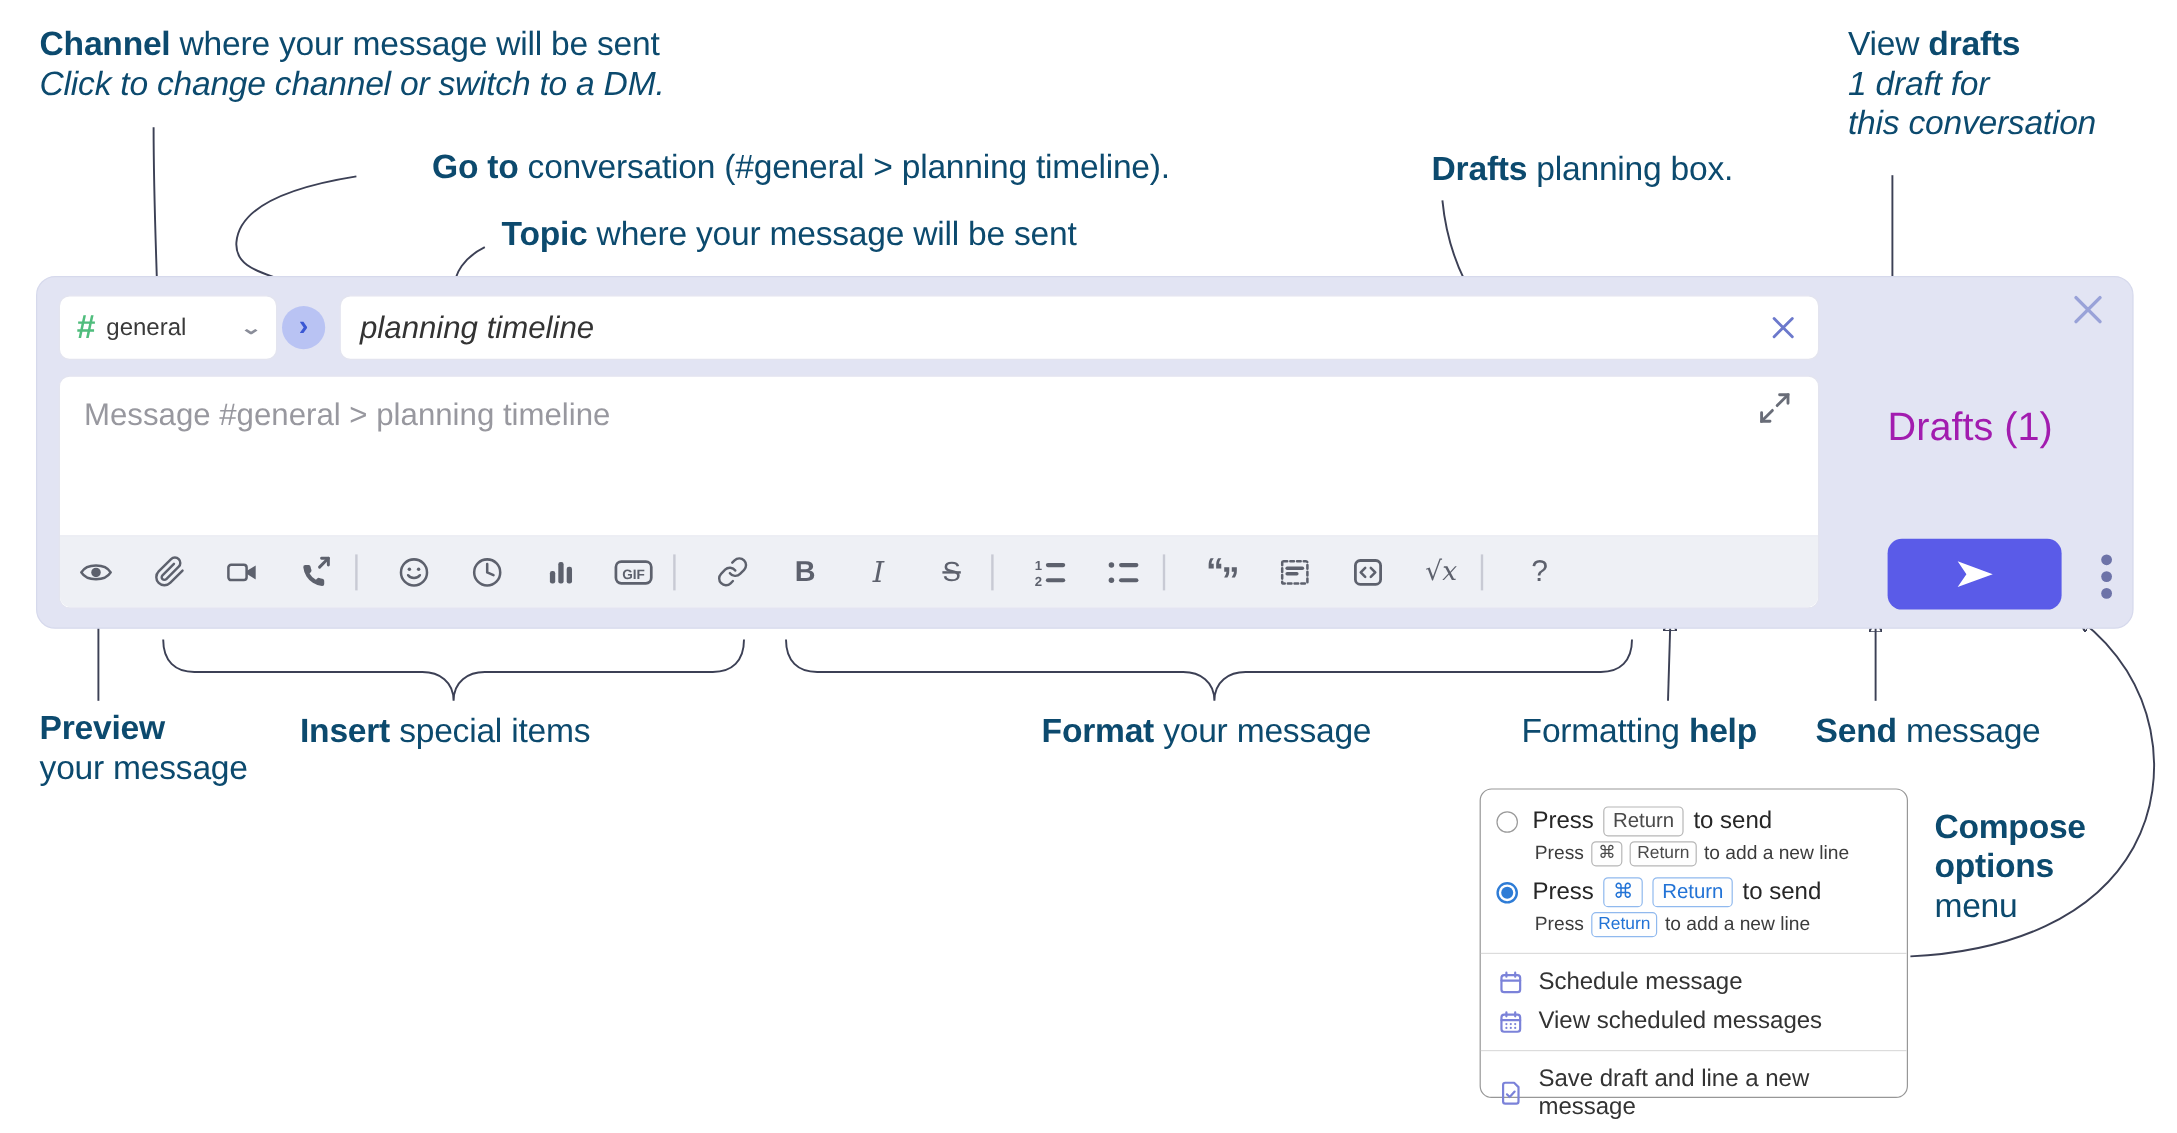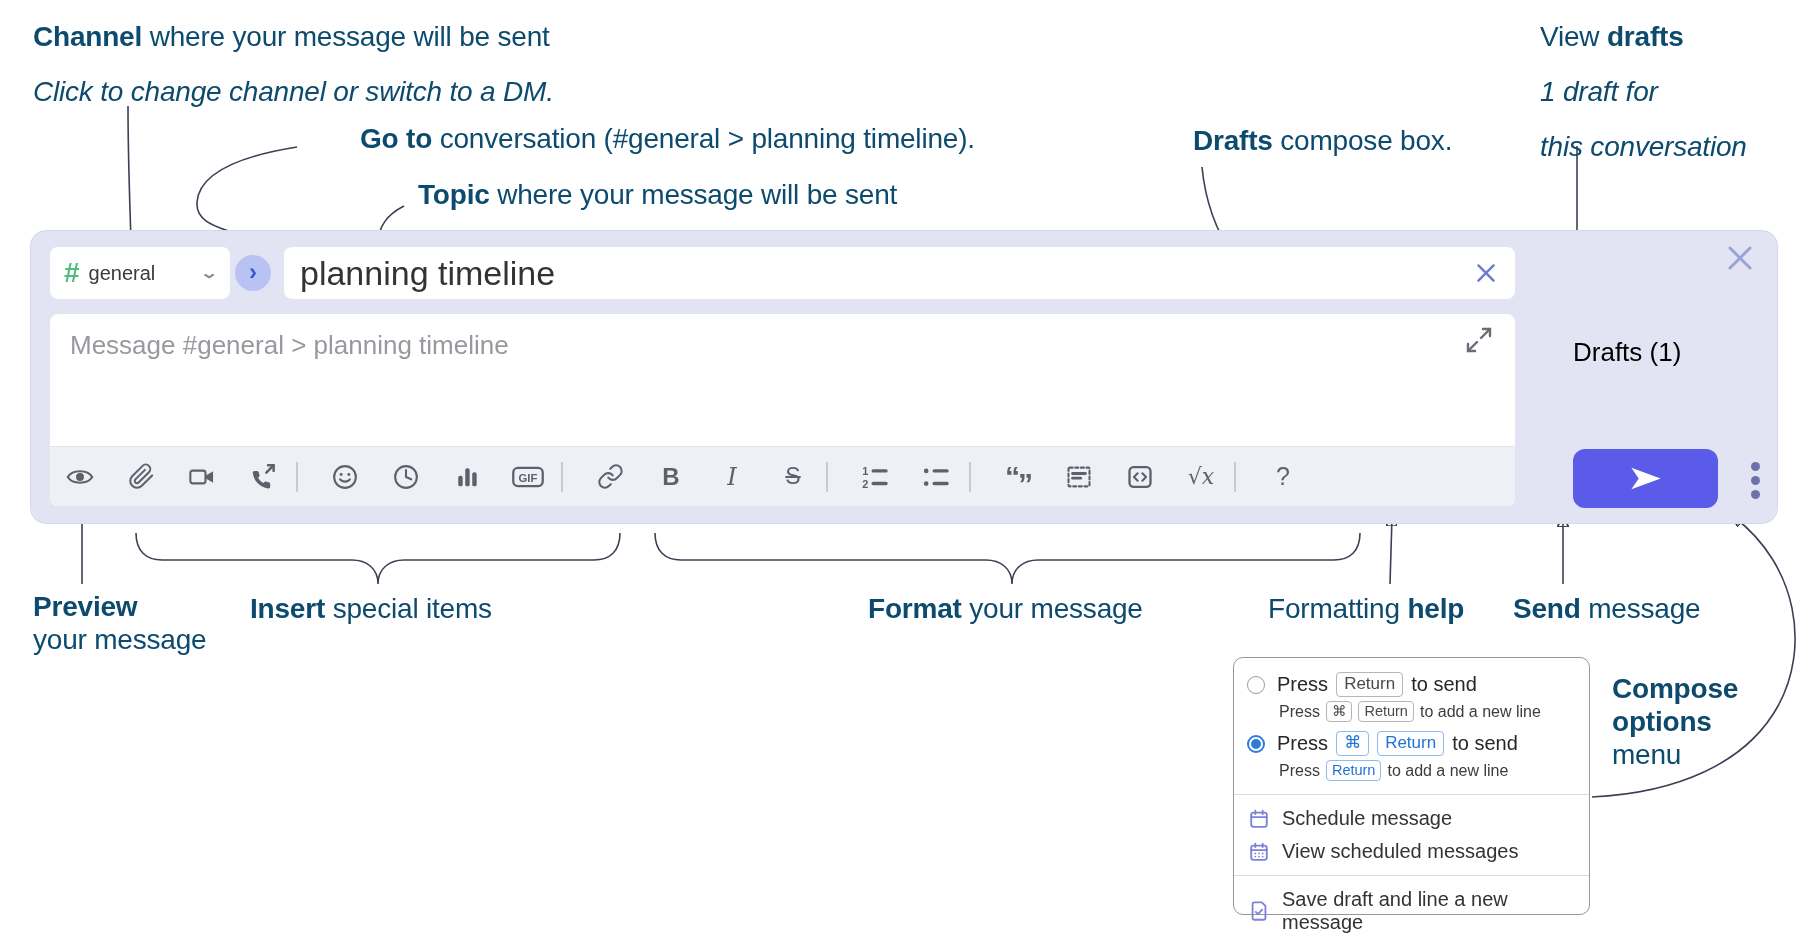--- a/index.html
+++ b/index.html
@@ -3,62 +3,62 @@
 <meta charset="utf-8">
 <style>
   * { margin:0; padding:0; box-sizing:border-box; }
   html,body { background:#ffffff; }
   body { font-family:"Liberation Sans", sans-serif; color:#34384e; }
   .canvas { position:relative; width:1814px; height:944px; background:#fff; overflow:hidden; }
 
   
   .ann { position:absolute; font-size:28px; line-height:33px; color:#0c4a6e; letter-spacing:-0.2px; }
   .ann b { font-weight:bold; }
-  .it { font-style:italic;margin-top:22px; }
+  .it { font-style:italic; }
 
   svg.overlay { position:absolute; left:0; top:0; width:1814px; height:944px; pointer-events:none; }
   svg.overlay path, svg.overlay line { stroke:#3c4055; stroke-width:1.6; fill:none; }
 
   
   .compose { position:absolute; left:30px; top:230px; width:1748px; height:294px;
              background:#e2e4f3; border:1px solid #d6d9ec; border-radius:16px; }
   .whitebox { position:absolute; background:#fff; border:1px solid #e3e4ef; border-radius:9px; }
 
   .channel-box { left:18px; top:15px; width:182px; height:54px; display:flex; align-items:center; padding:0 14px; gap:9px; }
   .hash { color:#50bd7d; font-weight:bold; font-size:28px; }
   .chan-name { font-size:20px; color:#3a3a3a; flex:1; }
   .chev { color:#8a8d99; font-size:15px; font-weight:bold; transform:scaleX(1.5); }
 
   .go-btn { position:absolute; left:204px; top:24px; width:36px; height:36px; border-radius:50%;
             background:#b9c3f3; display:flex; align-items:center; justify-content:center; }
   .go-btn span { color:#3a57d4; font-size:24px; font-weight:bold; line-height:1; margin-top:-3px; }
 
   .topic-box { left:252px; top:15px; width:1233px; height:54px; display:flex; align-items:center; padding:0 16px; }
-  .topic-text { font-size:34px; color:#333; flex:1; }
+  .topic-text { font-size:26px; color:#333; flex:1;font-style:italic; }
 
   .msg-box { left:18px; top:82px; width:1467px; height:194px; padding:0; }
   .placeholder { position:absolute; left:20px; top:16px; font-size:26px; color:#98989f; }
   .expand-btn { position:absolute; right:22px; top:12px; width:28px; height:28px; }
 
   .toolbar { position:absolute; left:0; right:0; bottom:0; height:60px; background:#eef0f5;
              border-top:1px solid #e3e4ee; border-radius:0 0 9px 9px;
              display:flex; align-items:center; padding-left:11px; }
   .tb-ic { width:38px; height:38px; display:flex; align-items:center; justify-content:center;
            color:#5d616d; flex:0 0 auto; margin-right:23px; }
   .tb-div { width:2px; height:30px; background:#c8cad4; margin:0 14px 0 -9px; margin-right:28px; flex:0 0 auto; }
   .tb-ic svg { stroke:#5d616d; fill:none; stroke-width:1.8; stroke-linecap:round; stroke-linejoin:round; }
   .glyph-b { font-weight:bold; font-size:24px; }
   .glyph-i { font-style:italic; font-family:"DejaVu Serif", serif; font-size:24px; }
   .glyph-s { font-size:23px; text-decoration:line-through; }
   .glyph-q { font-weight:bold; font-size:30px; letter-spacing:-2px; display:flex; }
   .glyph-q .q2 { transform:translateY(7px); }
   .glyph-m { font-family:"DejaVu Serif", serif; font-size:22px; font-style:italic; }
   .glyph-h { font-size:25px; color:#5d616d; }
 
-  .drafts-link { position:absolute; left:1542px; top:106px; font-size:26px; color:#000000; }
+  .drafts-link { position:absolute; left:1542px; top:106px; font-size:33px; color:#a21caf; }
   .send-btn { position:absolute; left:1542px; top:218px; width:145px; height:59px; border-radius:12px;
               background:#5a5be8; display:flex; align-items:center; justify-content:center; border:none; }
   .kebab { position:absolute; left:1708px; top:224px; width:32px; height:50px; display:flex;
            flex-direction:column; align-items:center; justify-content:center; gap:5px; }
   .kebab i { width:9px; height:9px; border-radius:50%; background:#6d73a8; }
   .close-x { position:absolute; left:1694px; top:12px; width:30px; height:30px; }
 
   
   .popup { position:absolute; left:1233px; top:657px; width:357px; height:258px; background:#fff;
            border:1.5px solid #979797; border-radius:10px; padding:11px 0 0 0; font-size:20px; color:#262626; }
@@ -105,21 +105,21 @@
 
   <div class="ann" style="left:312px; top:122px;margin-left:48px;">
     <b>Go to</b><span> conversation (#general &gt; planning timeline).</span>
   </div>
 
   <div class="ann" style="left:418px; top:178px;">
     <b>Topic</b><span> where your message will be sent</span>
   </div>
 
   <div class="ann" style="left:1193px; top:124px;">
-    <b>Drafts</b><span> compose box.</span>
+    <b>Drafts</b><span> planning box.</span>
   </div>
 
   <div class="ann" style="left:1540px; top:20px;">
     <div><span>View </span><b>drafts</b></div>
     <div class="it">1 draft for</div>
     <div class="it">this conversation</div>
   </div>
 
   <div class="compose">
 

